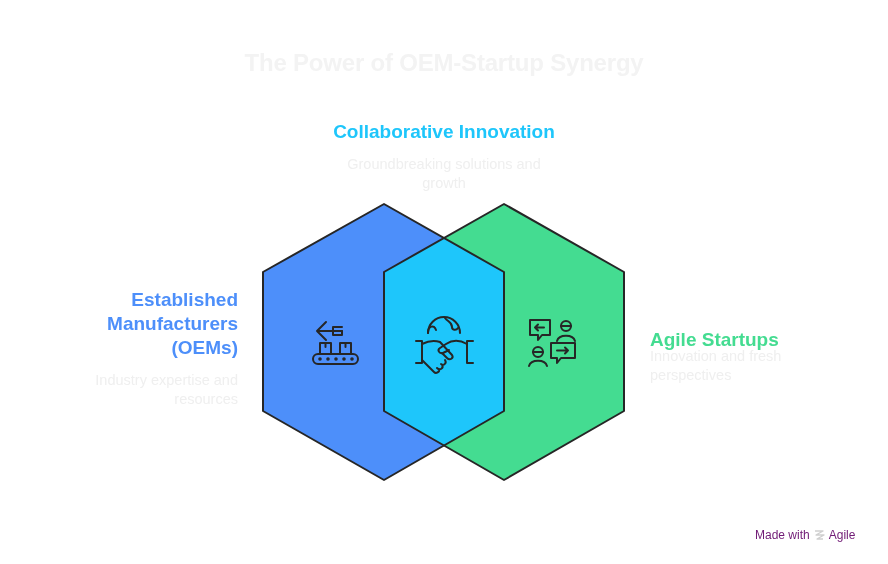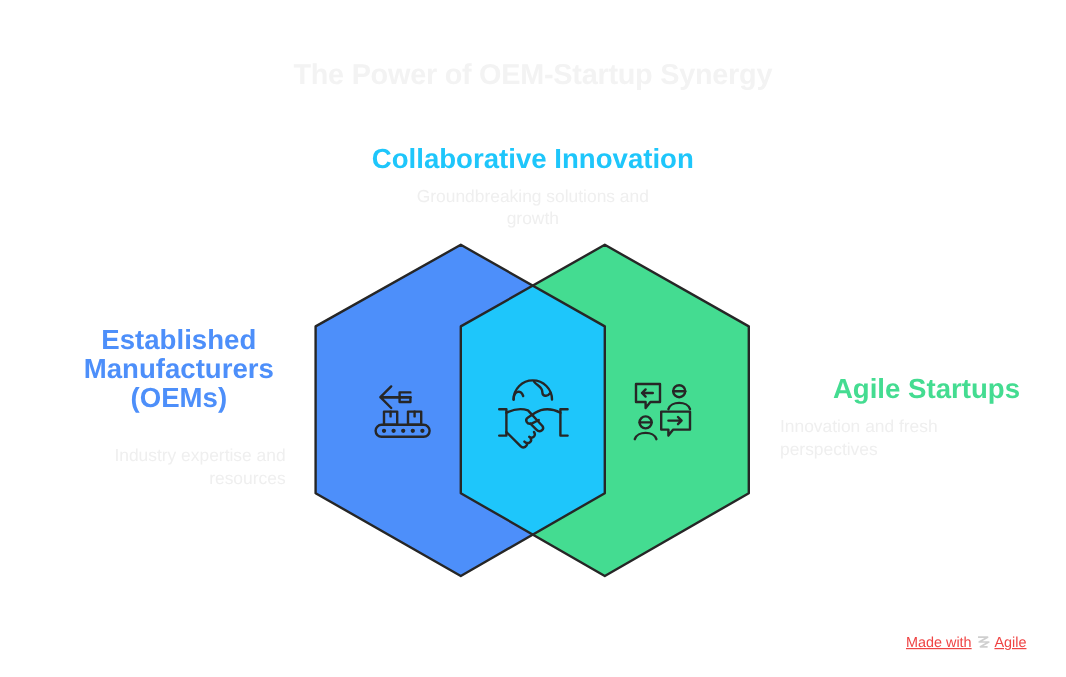--- a/index.html
+++ b/index.html
@@ -1,30 +1,30 @@
 <!DOCTYPE html>
 <html><head>
   <meta charset="utf-8">
   <style>
     html, body { margin: 0; padding: 0; background: #ffffff; }
     body { width: 888px; height: 564px; position: relative; overflow: hidden;
            font-family: "Liberation Sans", "DejaVu Sans", sans-serif; }
     .abs { position: absolute; }
     #title { left: 0; width: 888px; top: 49px; text-align: center; font-size: 24px;
              font-weight: bold; color: #f3f3f3; letter-spacing: -0.2px; }
-    .label { font-weight: bold; font-size: 23px; line-height: 24px; }
+    .label { font-weight: bold; font-size: 19px; line-height: 24px; }
     .desc { font-size: 14.5px; line-height: 19px; color: #efefef; }
     #top-label { left: 244px; width: 400px; top: 120px; text-align: center; }
     #top-desc { left: 324px; width: 240px; top: 155px; text-align: center; }
-    #left-label { left: 60px; width: 178px; top: 271px; text-align: center; }
+    #left-label { left: 60px; width: 178px; top: 288px; text-align: right; }
     #left-desc { left: 60px; width: 178px; top: 371px; text-align: right; }
-    #right-label { left: 650px; width: 200px; top: 312px; text-align: right; }
+    #right-label { left: 650px; width: 200px; top: 328px; text-align: left; }
     #right-desc { left: 650px; width: 160px; top: 347px; text-align: left; }
     #diagram { left: 0; top: 0; }
-    #footer { left: 755px; top: 528px; font-size: 12px; color: #ef4444; display: flex; align-items: center; gap: 4px; text-decoration: underline; }
+    #footer { left: 755px; top: 528px; font-size: 12px; color: #701a75; display: flex; align-items: center; gap: 4px; }
     #footer svg { display: block; }
   </style>
 </head>
 <body>
 
 <div id="title" class="abs">The Power of OEM-Startup Synergy</div>
 
 <div id="top-label" class="abs label" style="color:#1ec6fb">Collaborative Innovation</div>
 <div id="top-desc" class="abs desc">Groundbreaking solutions and growth</div>
 

